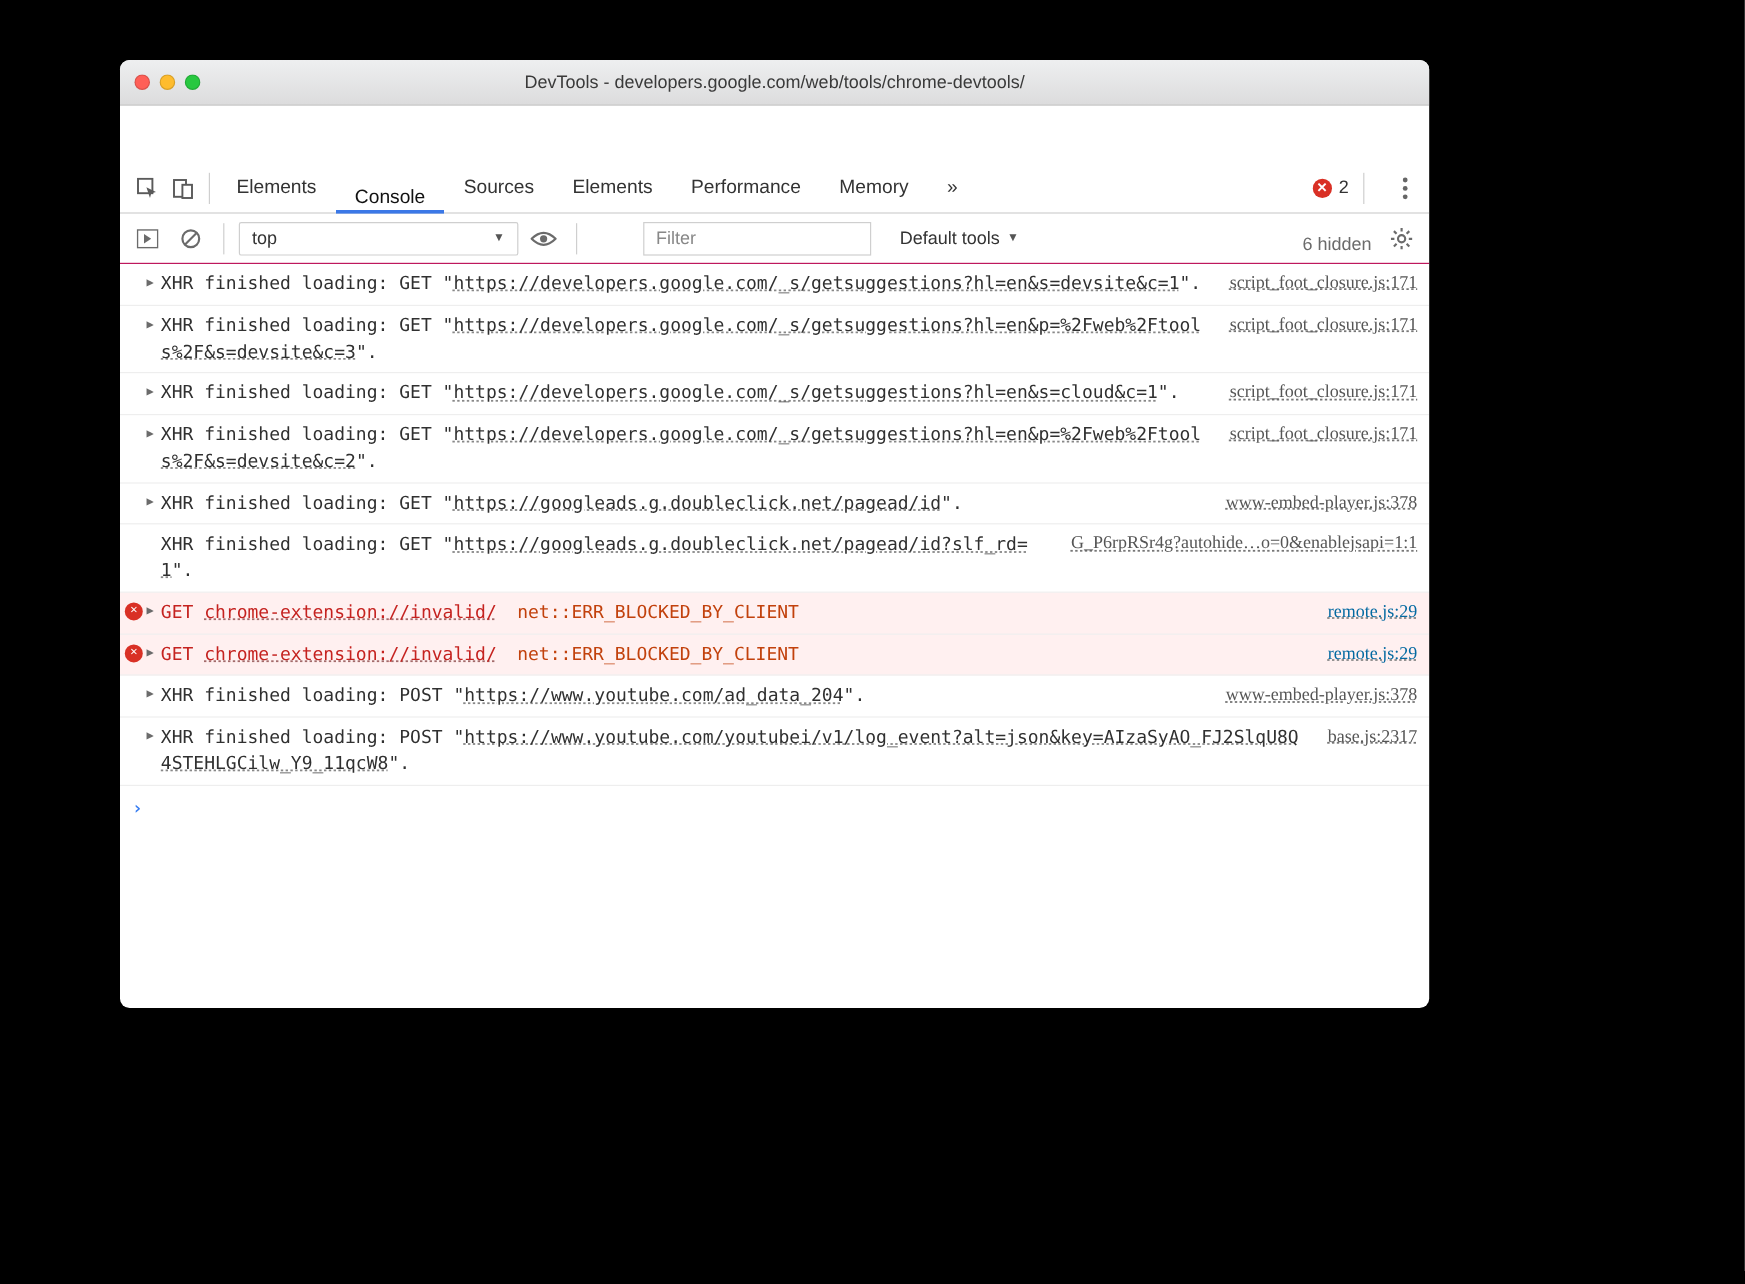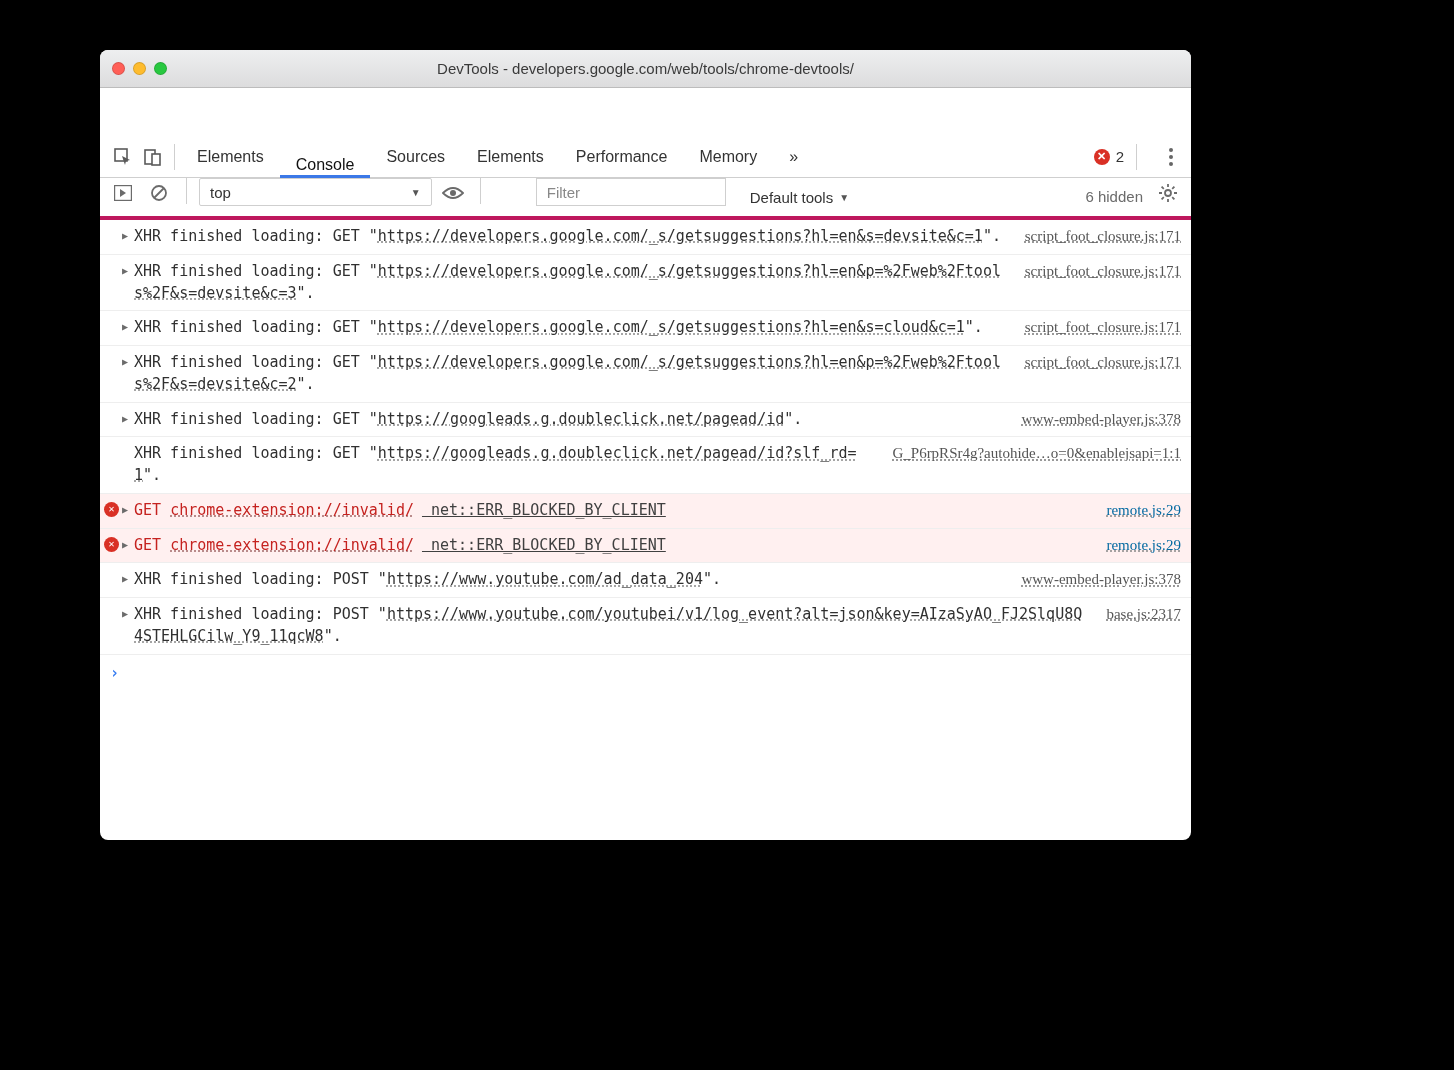--- a/index.html
+++ b/index.html
@@ -98,22 +98,23 @@
     color: #fff; font-size: 11px; display: flex; align-items: center; justify-content: center;
     font-weight: bold;
   }
   .kebab {
     width: 24px; display: flex; flex-direction: column; gap: 3px; align-items: center; margin-left: 10px;
   }
   .kebab span { width: 4px; height: 4px; background: #666; border-radius: 50%; }
   
   .console-toolbar {
     height: 42px;
-    border-bottom: 4px solid #be185d;
-    display: flex;
+    border-bottom: 1px solid #be185d;
+    display: flex;
+    align-items: center;
     padding: 0 8px;
     font-size: 15px;
     color: #333;
     gap: 6px;
   }
   .play-icon, .clear-icon, .eye-icon, .gear-icon {
     width: 30px; height: 30px; display:flex; align-items:center; justify-content:center;
     color: #6b6b6b;
   }
   .context-select {
@@ -187,21 +188,21 @@
   .row.error .err-marker {
     position: absolute;
     left: 4px; top: 8px;
     width: 15px; height: 15px; border-radius: 50%;
     background: #d93025; color: #fff;
     font-size: 10px; display:flex; align-items:center; justify-content:center;
     font-weight: bold;
   }
   .row.error .method { color: #c5221f; }
   .row.error .url { text-decoration: underline dotted #a36a6a; color: #c5221f; }
-  .row.error .neterr { color: #404040; margin-left: 8px; text-decoration: underline; }
+  .row.error .neterr { color: #c2410c; margin-left: 8px; }
   .row.error .src { color: #0369a1; text-decoration: underline dotted #888; }
   .prompt-row {
     padding: 8px 10px;
     color: #367cf1;
     font-weight: bold;
   }
   svg { display: block; }
 </style>
 </head>
 <body>

